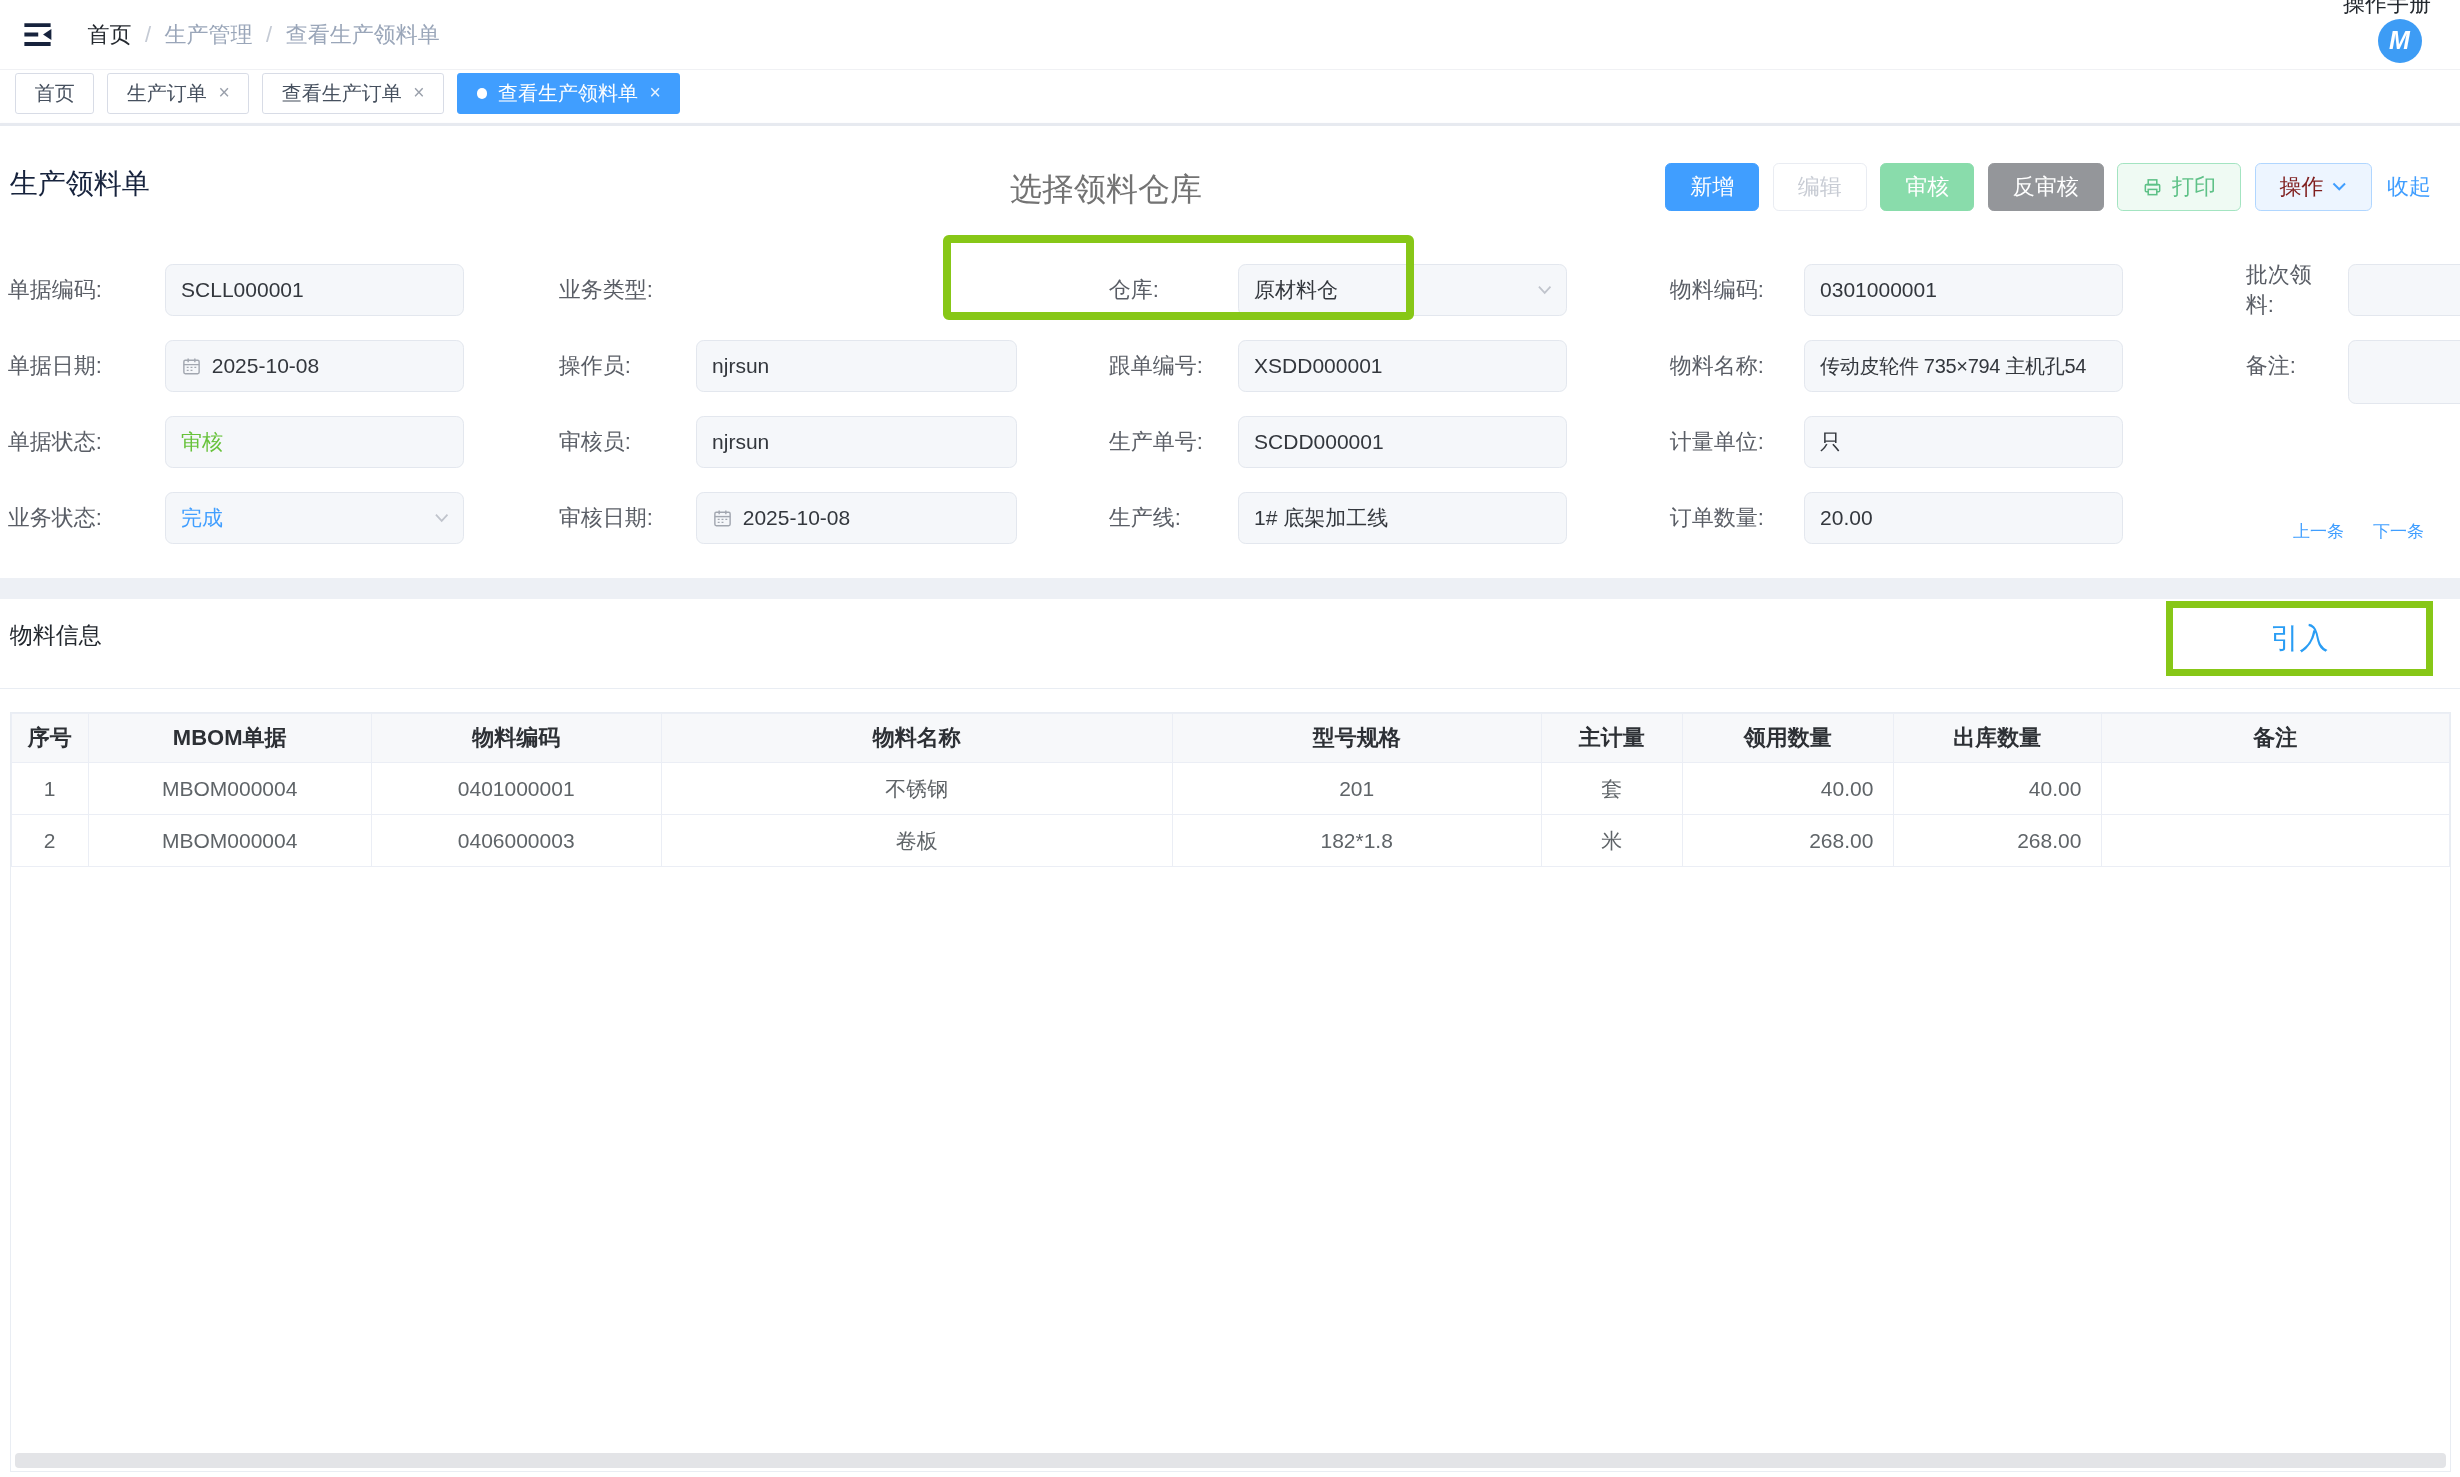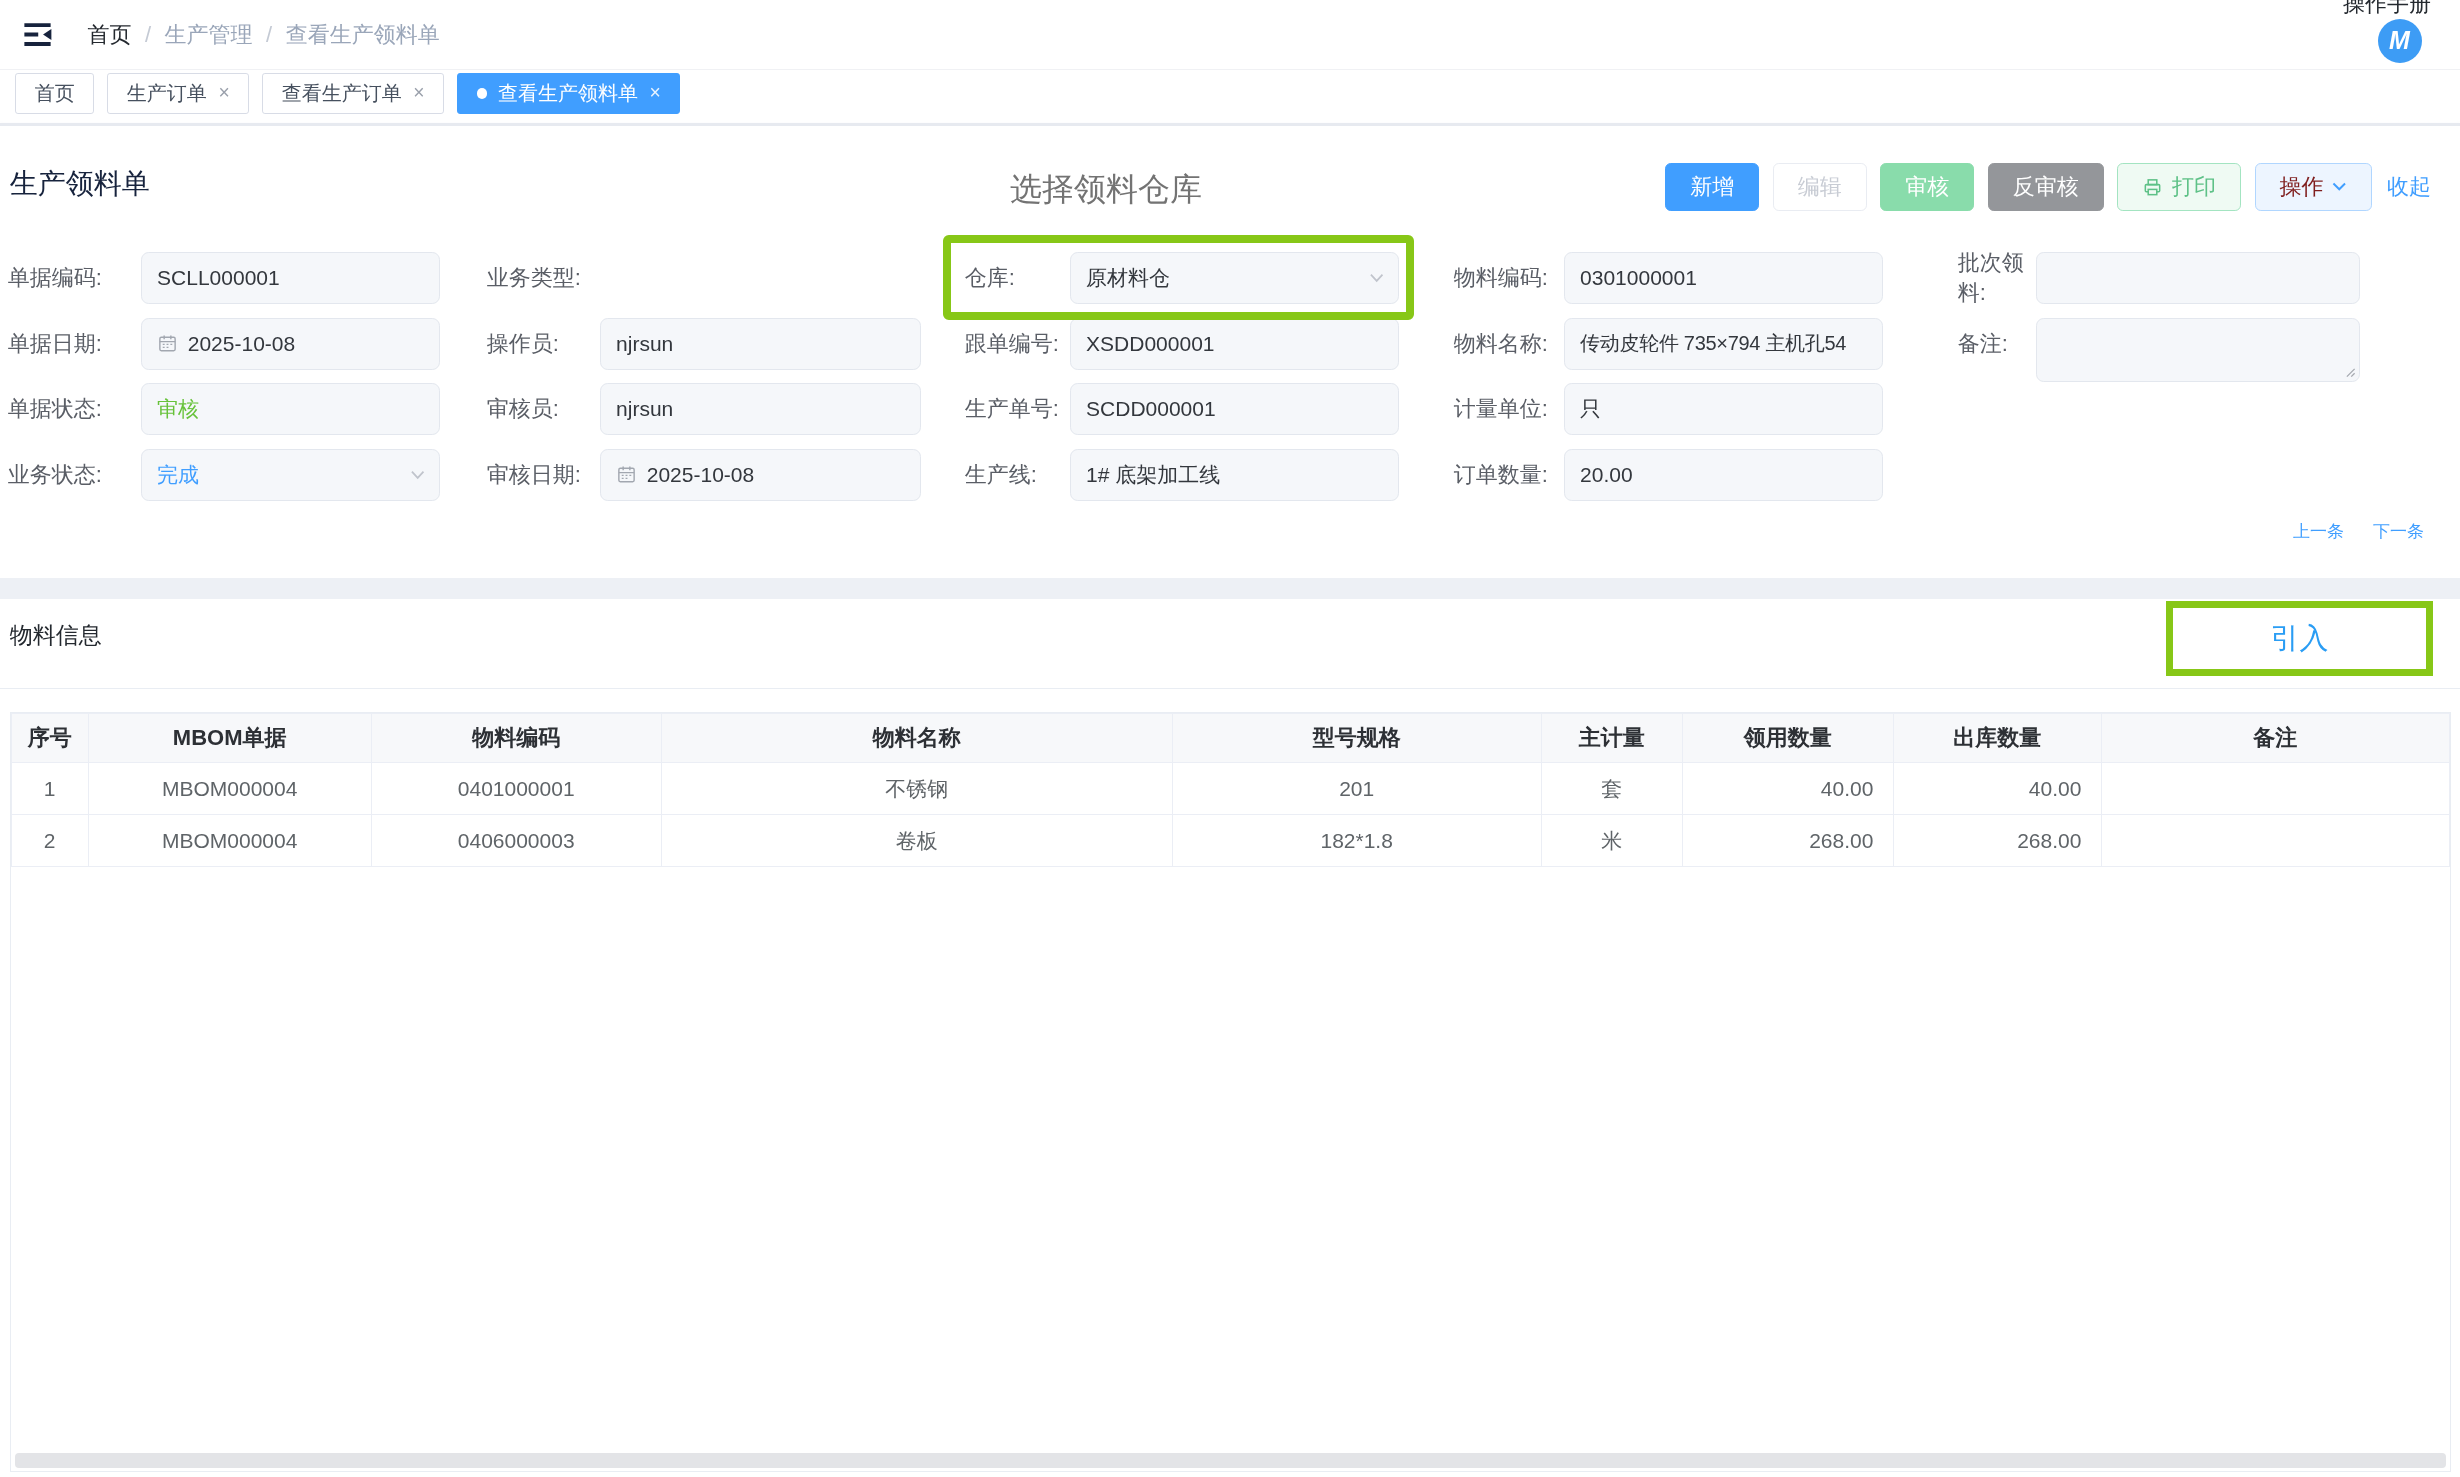--- a/index.html
+++ b/index.html
@@ -63,24 +63,24 @@
   }
   .btn-primary { background:#409eff; border-color:#409eff; color:#fff; }
   .btn-disabled { background:#fff; border-color:#e9ecf2; color:#c8ccd4; }
   .btn-green { background:#89dcab; border-color:#89dcab; color:#fff; }
   .btn-gray { background:#94969a; border-color:#94969a; color:#fff; }
   .btn-print { background:#effaf3; border-color:#a3e4c1; color:#5ec187; }
   .btn-action { background:#edf5ff; border-color:#b0d6ff; color:#7f1d1d; }
   .btn-link { background:none; border:none; color:#409eff; padding:0 1.9px; }
   
   .form-grid {
-    position:absolute; left:7.7px; top:126px; width:2354px;
+    position:absolute; left:7.7px; top:138px; width:2354px;
     display:grid;
     grid-template-columns:133px 299px 47px 113px 321px 44px 105px 329px 55px 110px 319px 75px 78px 324px;
-    grid-auto-rows:52px; row-gap:13.5px;
+    grid-auto-rows:52px; row-gap:13.5px;gap:24px;
   }
   .f-label { display:flex; align-items:center; font-size:22px; color:#5a5e66; }
   .f-field {
     position:relative; height:52px; background:#f5f7fa; border:1px solid #e3e7ee; border-radius:7.7px;
     display:flex; align-items:center; padding:0 15.4px; font-size:21px; color:#33373d;
     overflow:hidden; white-space:nowrap;
   }
   .f-field.tall { height:64px; align-items:flex-start; padding-top:11.6px; }
   .f-field .chev { position:absolute; right:13.5px; top:50%; transform:translateY(-50%); }
   .f-field .cal { margin-right:9.7px; flex:0 0 auto; display:flex; }

